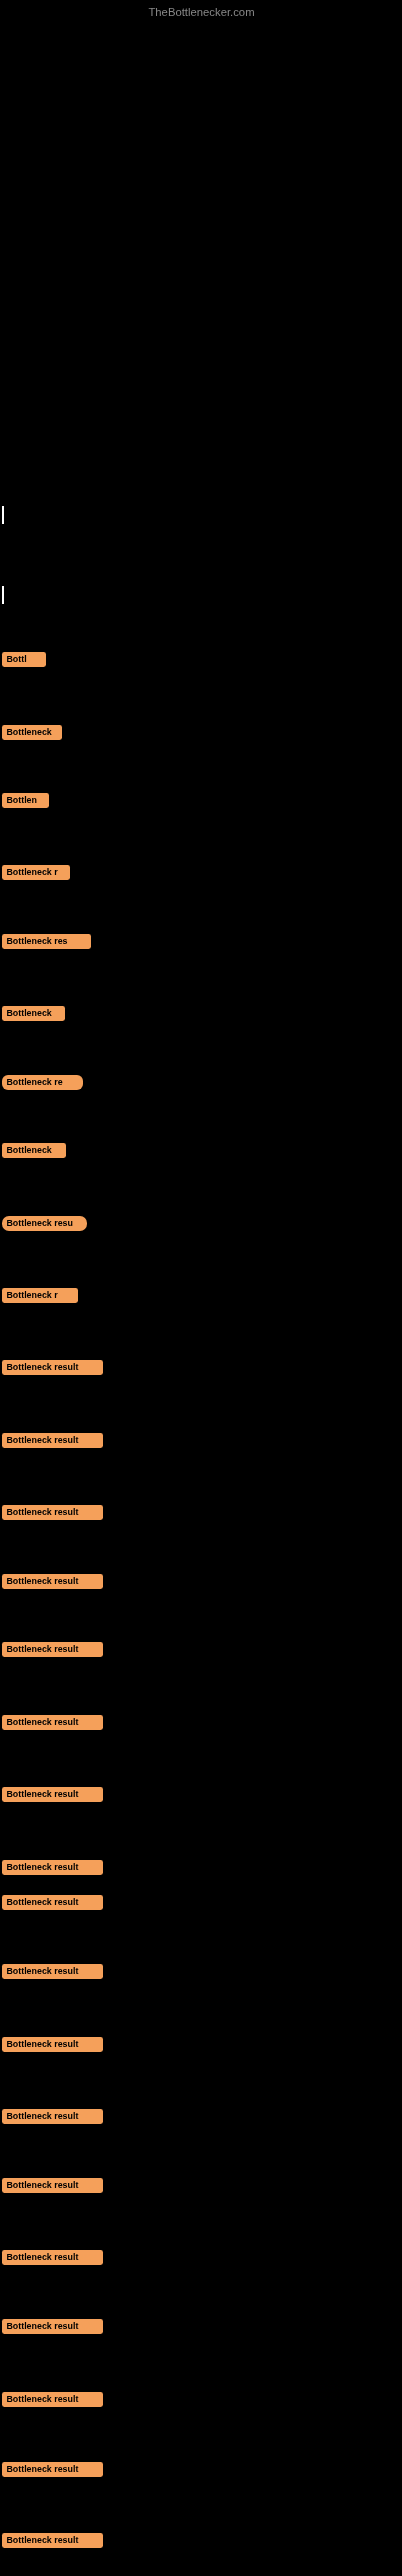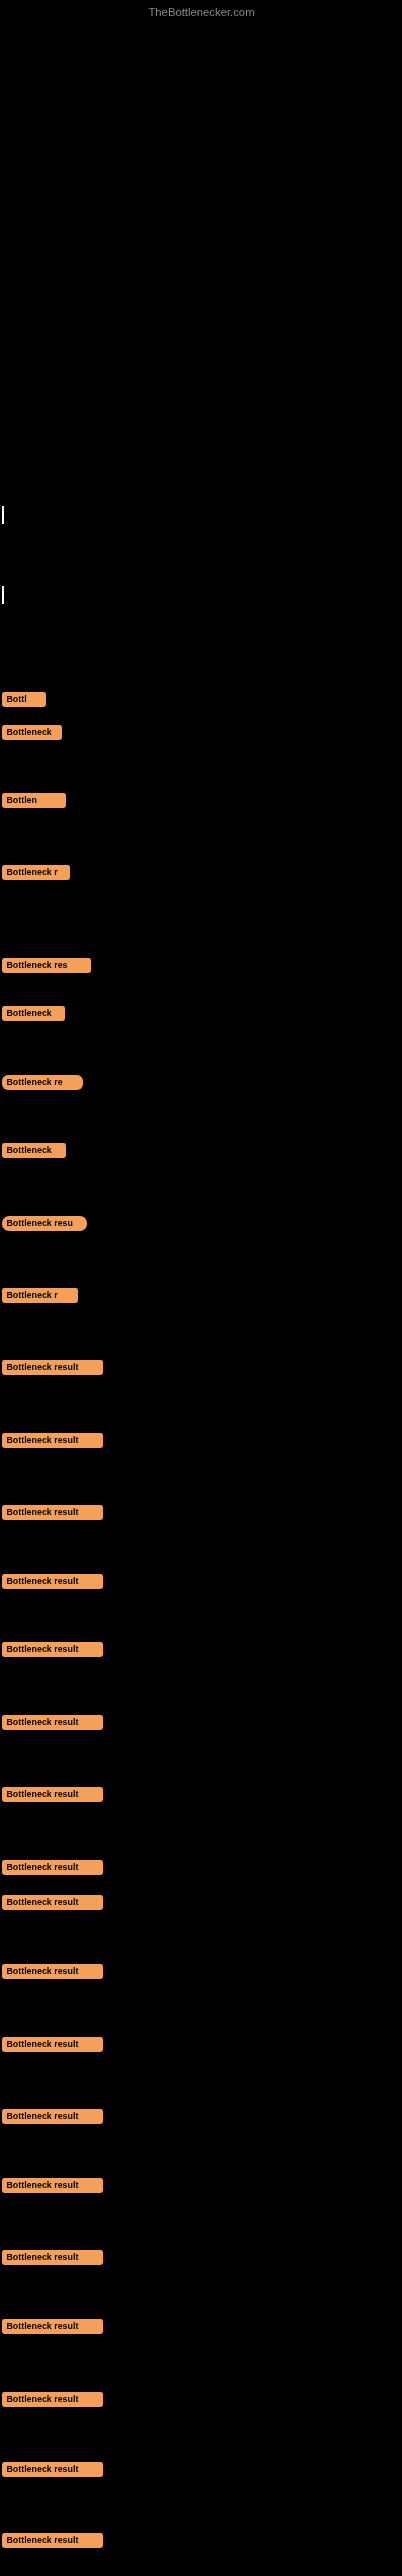--- a/index.html
+++ b/index.html
@@ -60,25 +60,25 @@
 </head>
 <body>
 
 <span class="site-title">TheBottlenecker.com</span>
 
 <div class="cursor-line-1"></div>
 
 <div class="cursor-line-2"></div>
 
 <div id="badges-container">
-    <div class="bottleneck-badge" title="Bottleneck result" style="top: 652px; left: 1.6px; width: 44px; margin-top: 40px;">Bottl</div>
+    <div class="bottleneck-badge" title="Bottleneck result" style="top: 652px; left: 1.6px; width: 44px;">Bottl</div>
     <div class="bottleneck-badge" title="Bottleneck result" style="top: 725px; left: 1.6px; width: 60px;">Bottleneck</div>
-    <div class="bottleneck-badge" title="Bottleneck result" style="top: 793px; left: 1.6px; width: 64px;">Bottlen</div>
+    <div class="bottleneck-badge" title="Bottleneck result" style="top: 793px; left: 1.6px; width: 47px;">Bottlen</div>
     <div class="bottleneck-badge" title="Bottleneck result" style="top: 865px; left: 1.6px; width: 68px;">Bottleneck r</div>
-    <div class="bottleneck-badge" title="Bottleneck result" style="top: 958px; left: 1.6px; width: 89px;">Bottleneck res</div>
+    <div class="bottleneck-badge" title="Bottleneck result" style="top: 934px; left: 1.6px; width: 89px;">Bottleneck res</div>
     <div class="bottleneck-badge" title="Bottleneck result" style="top: 1006px; left: 1.6px; width: 63px;">Bottleneck</div>
     <div class="bottleneck-badge" title="Bottleneck result" style="top: 1075px; left: 1.6px; width: 81px; border-radius: 6px;">Bottleneck re</div>
     <div class="bottleneck-badge" title="Bottleneck result" style="top: 1143px; left: 1.6px; width: 64px;">Bottleneck</div>
     <div class="bottleneck-badge" title="Bottleneck result" style="top: 1216px; left: 1.6px; width: 85px; border-radius: 7px;">Bottleneck resu</div>
     <div class="bottleneck-badge" title="Bottleneck result" style="top: 1288px; left: 1.6px; width: 76px;">Bottleneck r</div>
     <div class="bottleneck-badge" title="Bottleneck result" style="top: 1360px; left: 1.6px; width: 101px;">Bottleneck result</div>
     <div class="bottleneck-badge" title="Bottleneck result" style="top: 1433px; left: 1.6px; width: 101px;">Bottleneck result</div>
     <div class="bottleneck-badge" title="Bottleneck result" style="top: 1505px; left: 1.6px; width: 101px;">Bottleneck result</div>
     <div class="bottleneck-badge" title="Bottleneck result" style="top: 1574px; left: 1.6px; width: 101px;">Bottleneck result</div>
     <div class="bottleneck-badge" title="Bottleneck result" style="top: 1642px; left: 1.6px; width: 101px;">Bottleneck result</div>

